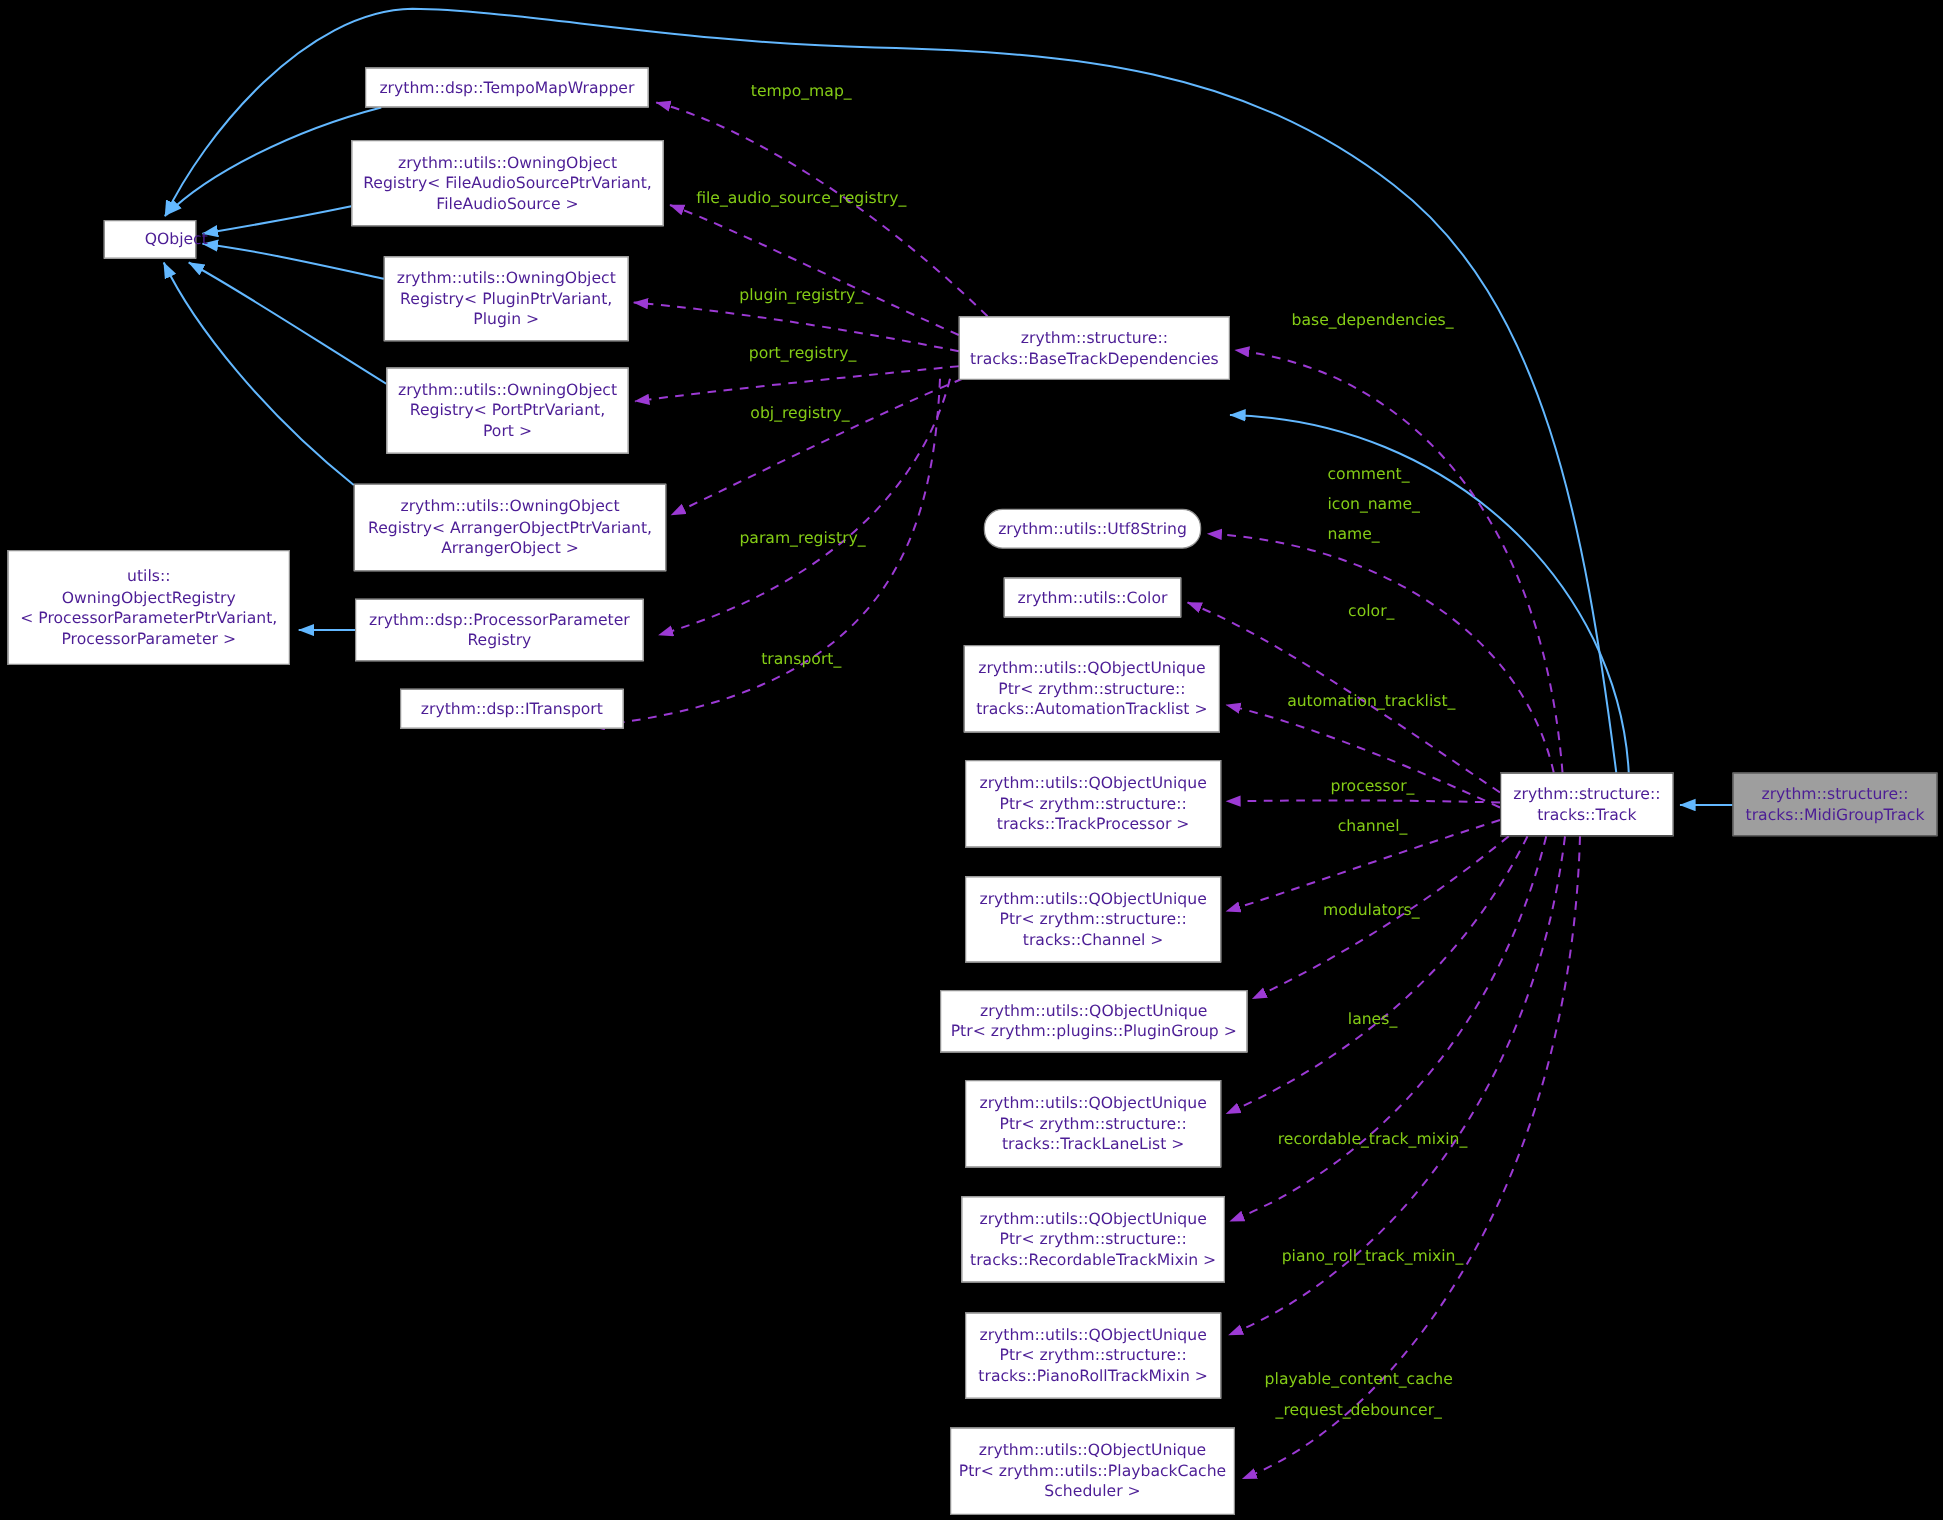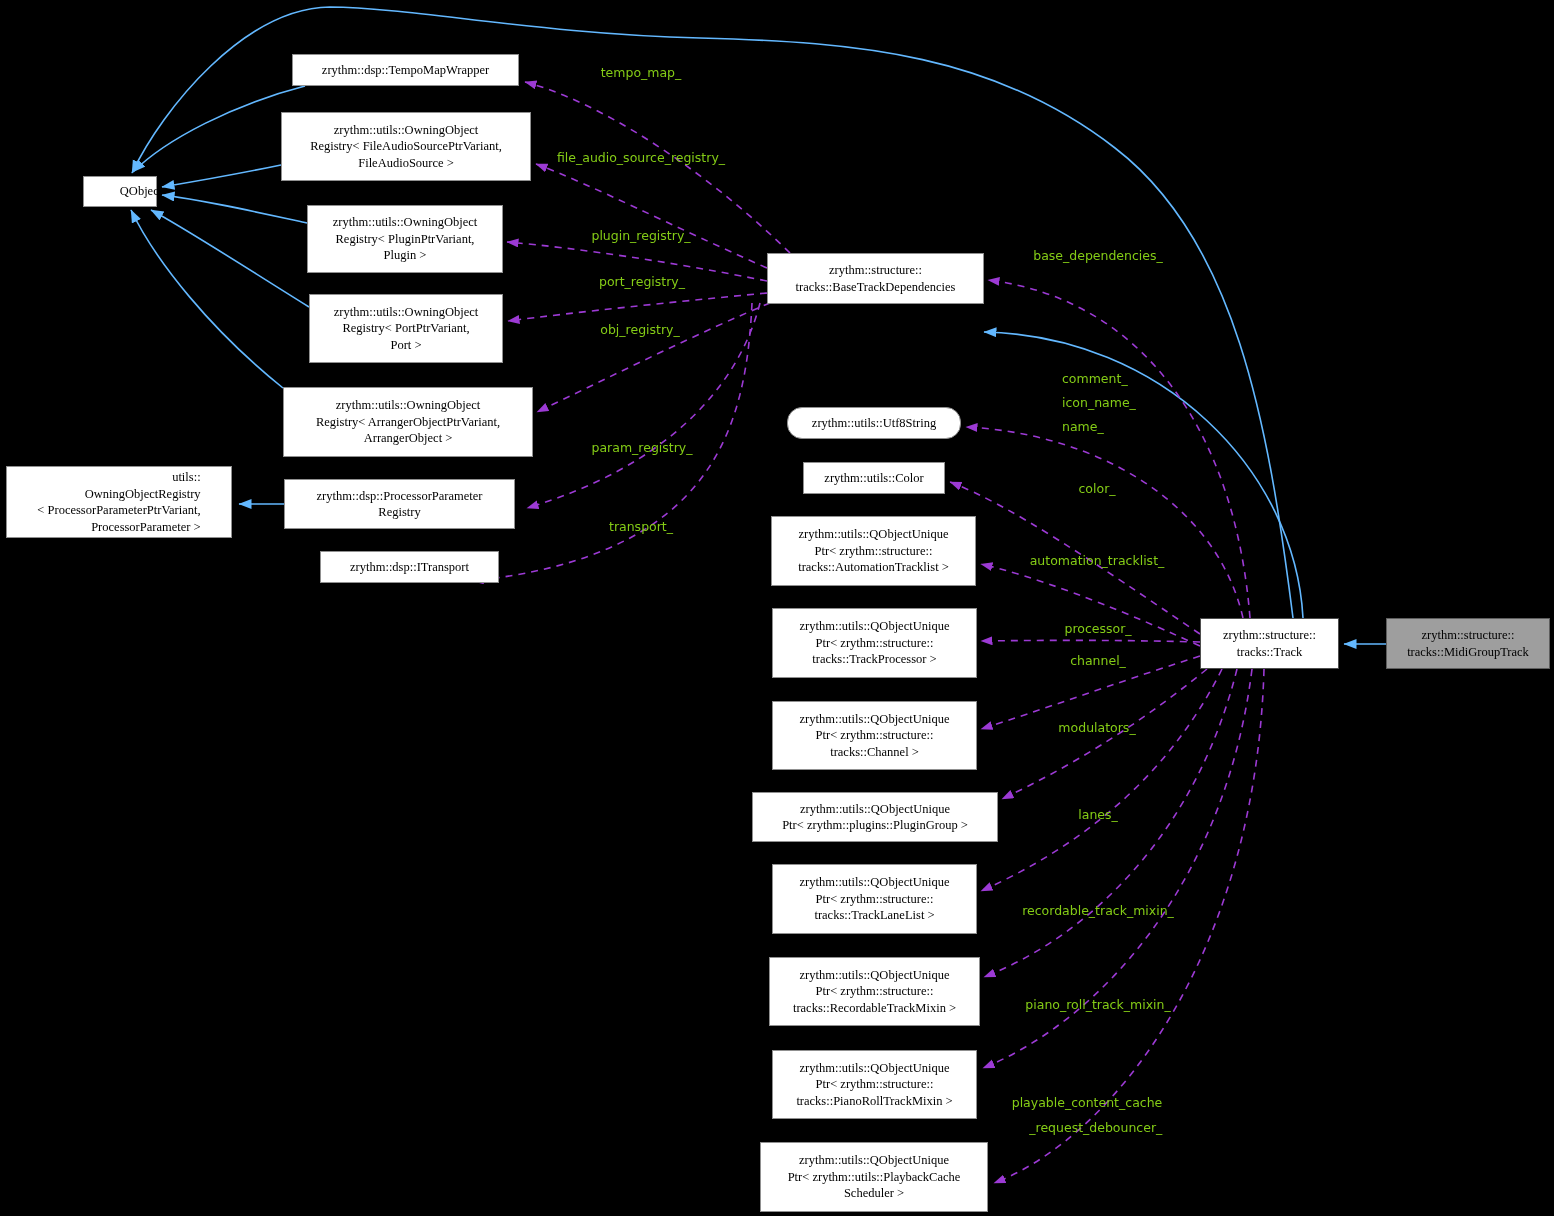--- a/index.html
+++ b/index.html
@@ -8,43 +8,42 @@
     width:1554px;height:1216px;
     background:#000000;
     font-family:"DejaVu Sans","Liberation Sans",sans-serif;
     overflow:hidden;
   }
   #edges{position:absolute;left:0;top:0;width:1554px;height:1216px;}
   .node{
     position:absolute;
     background:#ffffff;
     border:1.4px solid #909090;
-    color:#000000;
+    color:#4c1d95;
     font-size:12.5px;
     line-height:16.5px;
     display:flex;align-items:center;justify-content:center;
     text-align:center;
     white-space:pre-line;
     box-sizing:border-box;
     padding:1px 6px;
-    font-family:Liberation Serif, serif;
   }
   .node.strong{border:1.7px solid #4e4e4e;}
   .node.focus{background:#9e9e9e;border:1.7px solid #5e5e5e;}
   .elabel{
     position:absolute;
     color:#84cc16;
     font-size:12.5px;
     line-height:15px;
     white-space:pre-line;
     transform:translateX(-50%);
     text-align:center;
   }
   .elabel.leftalign{transform:none;text-align:left;line-height:24px;}
-  .elabel.twoline{line-height:25px;text-align:right;}
+  .elabel.twoline{line-height:25px;}
 </style>
 </head>
 <body>
 
 <div id="canvas">
 
   <svg id="edges" width="1554" height="1216" viewBox="0 0 1554 1216">
     <defs>
       <marker id="arrB" markerUnits="userSpaceOnUse" markerWidth="15" markerHeight="12" refX="12.5" refY="5" orient="auto">
         <path d="M0,0 L13,5 L0,10 Z" fill="#63b8ff"></path>
@@ -93,21 +92,21 @@
 FileAudioSource &gt;</div>
   <div class="node" style="left:307px;top:205px;width:196px;height:68px;">zrythm::utils::OwningObject
 Registry&lt; PluginPtrVariant,
 Plugin &gt;</div>
   <div class="node" style="left:309px;top:294px;width:194px;height:69px;">zrythm::utils::OwningObject
 Registry&lt; PortPtrVariant,
 Port &gt;</div>
   <div class="node" style="left:283px;top:387px;width:250px;height:70px;">zrythm::utils::OwningObject
 Registry&lt; ArrangerObjectPtrVariant,
 ArrangerObject &gt;</div>
-  <div class="node" style="left:6px;top:466px;width:226px;height:72px;text-align:right;">utils::
+  <div class="node" style="left:6px;top:440px;width:226px;height:92px;">utils::
 OwningObjectRegistry
 &lt; ProcessorParameterPtrVariant,
 ProcessorParameter &gt;</div>
   <div class="node" style="left:284px;top:479px;width:231px;height:50px;">zrythm::dsp::ProcessorParameter
 Registry</div>
   <div class="node" style="left:320px;top:551px;width:179px;height:32px;">zrythm::dsp::ITransport</div>
   <div class="node" style="left:767px;top:253px;width:217px;height:51px;">zrythm::structure::
 tracks::BaseTrackDependencies</div>
   <div class="node" style="left:787px;top:407px;width:174px;height:32px;border-radius:15px;">zrythm::utils::Utf8String</div>
   <div class="node" style="left:803px;top:462px;width:142px;height:32px;">zrythm::utils::Color</div>
@@ -137,21 +136,21 @@
   <div class="node strong" style="left:1200px;top:618px;width:139px;height:51px;">zrythm::structure::
 tracks::Track</div>
   <div class="node focus" style="left:1386px;top:618px;width:164px;height:51px;">zrythm::structure::
 tracks::MidiGroupTrack</div>
 
   <div class="elabel" style="left:641px;top:65px;">tempo_map_</div>
   <div class="elabel" style="left:641px;top:150px;">file_audio_source_registry_</div>
   <div class="elabel" style="left:641px;top:228px;">plugin_registry_</div>
   <div class="elabel" style="left:642px;top:274px;">port_registry_</div>
   <div class="elabel" style="left:640px;top:322px;">obj_registry_</div>
-  <div class="elabel" style="left:642px;top:422px;margin-top:18px;">param_registry_</div>
+  <div class="elabel" style="left:642px;top:422px;">param_registry_</div>
   <div class="elabel" style="left:641px;top:519px;">transport_</div>
   <div class="elabel" style="left:1098px;top:248px;">base_dependencies_</div>
   <div class="elabel leftalign" style="left:1062px;top:367px;">comment_
 icon_name_
 name_</div>
   <div class="elabel" style="left:1097px;top:481px;">color_</div>
   <div class="elabel" style="left:1097px;top:553px;">automation_tracklist_</div>
   <div class="elabel" style="left:1098px;top:621px;">processor_</div>
   <div class="elabel" style="left:1098px;top:653px;">channel_</div>
   <div class="elabel" style="left:1097px;top:720px;">modulators_</div>

